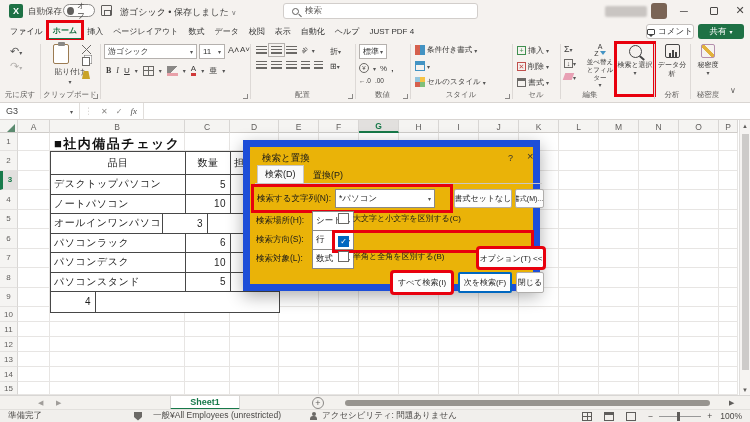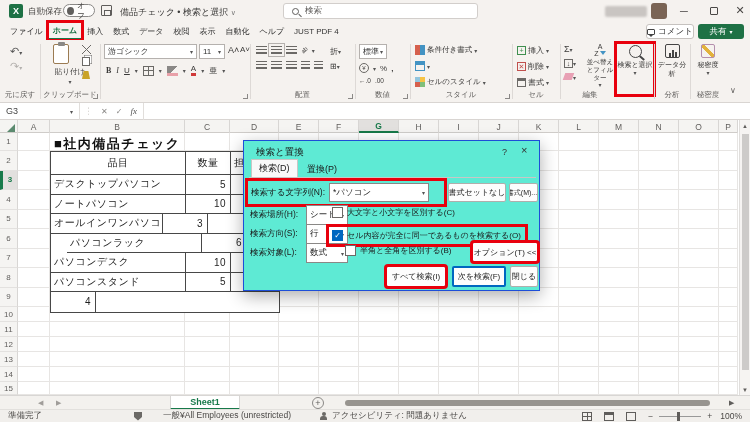--- a/index.html
+++ b/index.html
@@ -75,21 +75,21 @@
   .sheettab{position:absolute;left:170px;top:0;width:70px;height:14px;background:#fff;border-left:1px solid #d8d6d4;border-right:1px solid #d8d6d4;border-bottom:2px solid #17794a;color:#17794a;font-weight:bold;font-size:9px;display:flex;align-items:center;justify-content:center}
   .addsheet{position:absolute;left:312px;top:1px;width:12px;height:12px;border:1px solid #8a8886;border-radius:50%;display:flex;align-items:center;justify-content:center;font-size:9px;color:#605e5c}
   .hthumb{position:absolute;left:345px;top:4px;width:365px;height:6px;background:#97948f;border-radius:3px}
   .statusbar{position:absolute;left:0;top:409px;width:750px;height:13px;background:#f1efec;border-top:1px solid #e2e0dd;font-size:8.5px;color:#4a4846;display:flex;align-items:center}
   .shield{width:8px;height:9px;background:#6b6966;clip-path:polygon(0 0,100% 0,100% 60%,50% 100%,0 60%)}
   .person{width:8px;height:9px;position:relative}
   .person:before{content:"";position:absolute;left:2.5px;top:0;width:4px;height:4px;border-radius:50%;background:#6b6966}
   .person:after{content:"";position:absolute;left:1px;top:4.5px;width:7px;height:4px;border-radius:3px 3px 0 0;background:#6b6966}
   .viewic{width:10px;height:9px;border:1px solid #5f5d5b;margin-right:12px}
   
-  .dialog{position:absolute;left:243px;top:140px;width:297px;height:151px;background:#5eead4;border:1px solid #1d4ed8;box-shadow:0 5px 16px rgba(0,0,0,.32);z-index:20;font-size:8.5px;color:#1a1a1a}
+  .dialog{position:absolute;left:243px;top:140px;width:297px;height:151px;background:#eab308;border:7px solid #1d4ed8;box-shadow:0 5px 16px rgba(0,0,0,.32);z-index:20;font-size:8.5px;color:#1a1a1a}
   .dtitle{position:absolute;left:12px;top:5px;font-size:9.5px}
   .dhelp{position:absolute;left:258px;top:6px;font-size:9px;color:#333}
   .dclose{position:absolute;left:277px;top:3px;font-size:11px;color:#333}
   .dtabline{position:absolute;left:5px;top:36px;width:287px;height:1px;background:#c9c7c5}
   .dtab{position:absolute;top:19px;height:18px;display:flex;align-items:center;padding:0 7px;font-size:9px}
   .dtab.on{background:#f9f9f9;border:1px solid #c9c7c5;border-bottom:none;z-index:2;top:18px}
   .findwrap{position:absolute;left:3px;top:39px;width:198px;height:25px;display:flex;align-items:center;gap:4px;padding-left:4px}
   .dcombo{background:#fff;border:1px solid #8a8886;display:flex;align-items:center;justify-content:space-between;padding:0 3px;font-size:8.5px}
   .dbtn{position:absolute;background:#fdfdfd;border:1px solid #b0aeac;border-radius:2px;display:flex;align-items:center;justify-content:center;font-size:8px;color:#222;overflow:hidden;white-space:nowrap}
   .optrow{position:absolute;left:6px;display:flex;align-items:center;font-size:8.5px}
@@ -105,38 +105,39 @@
 <div class="screen">
 
   <div class="titlebar">
     <div class="xlicon">X</div>
     <div class="autosave">自動保存</div>
     <div class="toggle">
         <span class="dot"></span>
         <span>オフ</span>
       </div>
     <div class="saveic"></div>
-    <div class="doctitle"><span>備品チェック • 検索と選択</span> <span style="font-size:7px;color:#777">∨</span></div>
+    <div class="doctitle"><span>游ゴシック • 保存しました</span> <span style="font-size:7px;color:#777">∨</span></div>
     <div class="searchbox">
         <span class="magsm"></span>
         <span>検索</span>
       </div>
     <div class="userblur"></div>
     <div class="avatar"></div>
     <div class="winbtn" style="left:674px">─</div>
     <div class="winbtn" style="left:704px">
         <span class="maxsq"></span>
       </div>
     <div class="winbtn" style="left:730px">✕</div>
   </div>
 
   <div class="tabbar">
       <div class="rtab">ファイル</div>
       <div class="rtab active annot">ホーム</div>
       <div class="rtab">挿入</div>
+      <div class="rtab">ページレイアウト</div>
       <div class="rtab">数式</div>
       <div class="rtab">データ</div>
       <div class="rtab">校閲</div>
       <div class="rtab">表示</div>
       <div class="rtab">自動化</div>
       <div class="rtab">ヘルプ</div>
       <div class="rtab">JUST PDF 4</div>
     </div>
   <div class="pill cmtpill">
       <span class="cmtic"></span>
@@ -655,21 +656,21 @@
         <div class="tcell l" style="width: 135px;">ノートパソコン</div>
         <div class="tcell r" style="width: 45px;">10</div>
         <div class="tcell" style="width: 49px;"></div>
       </div>
       <div class="trow" style="height: 19.5px;">
         <div class="tcell l" style="width: 112px;">オールインワンパソコン</div>
         <div class="tcell r" style="width: 45px;">3</div>
         <div class="tcell" style="width: 49px;"></div>
       </div>
       <div class="trow" style="height: 19.5px;">
-        <div class="tcell l" style="width: 135px; margin-left: 16px;">パソコンラック</div>
+        <div class="tcell l" style="width: 135px;">パソコンラック</div>
         <div class="tcell r" style="width: 45px;">6</div>
         <div class="tcell" style="width: 49px;"></div>
       </div>
       <div class="trow" style="height: 19.5px;">
         <div class="tcell l" style="width: 135px;">パソコンデスク</div>
         <div class="tcell r" style="width: 45px;">10</div>
         <div class="tcell" style="width: 49px;"></div>
       </div>
       <div class="trow" style="height: 19.5px;">
         <div class="tcell l" style="width: 135px;">パソコンスタンド</div>
@@ -693,21 +694,21 @@
     <span style="position:absolute;left:56px;top:3px;font-size:7px;color:#a09d9a">▶</span>
     <div class="sheettab">Sheet1</div>
     <div class="addsheet">+</div>
     <div class="hthumb"></div>
     <span style="position:absolute;left:729px;top:3px;font-size:7px;color:#605e5c">▶</span>
   </div>
 
   <div class="statusbar">
     <span style="margin-left:8px">準備完了</span>
     <span class="shield" style="margin-left:92px"></span>
-    <span style="margin-left:21px">一般¥All Employees (unrestricted)</span>
+    <span style="margin-left:11px">一般¥All Employees (unrestricted)</span>
     <span class="person" style="margin-left:28px"></span>
     <span style="margin-left:5px">アクセシビリティ: 問題ありません</span>
     <span class="viewic" style="margin-left:auto;background:linear-gradient(#5f5d5b,#5f5d5b) center/100% 1px no-repeat,linear-gradient(#5f5d5b,#5f5d5b) center/1px 100% no-repeat"></span>
     <span class="viewic" style="background:linear-gradient(#5f5d5b 2px,transparent 2px)"></span>
     <span class="viewic" style="background:linear-gradient(90deg,transparent 45%,#5f5d5b 45% 55%,transparent 55%)"></span>
     <span style="margin-right:6px">−</span>
     <span style="width:42px;height:1px;background:#999;position:relative;display:inline-block">
         <span style="position:absolute;left:18px;top:-4px;width:3px;height:9px;background:#5f5d5b"></span>
       </span>
     <span style="margin:0 8px 0 6px">+</span>
@@ -758,23 +759,22 @@
           <span class="arr">▾</span>
         </div>
       </div>
 
     <div class="cbrow" style="left:88px;top:66px">
         <span class="cbox"></span>
         <span>大文字と小文字を区別する(C)</span>
       </div>
     <div class="cbrow annot" style="left:84px;top:85px;height:19px;padding-left:4px;width:198px">
         <span class="cbox on">✓</span>
-        <span>セル内容が完全に同一であるものを検索する(O)</span>
-      </div>
-    <div class="cbrow" style="left:101px;top:104px">
+      </div>
+    <div class="cbrow" style="left:88px;top:104px">
         <span class="cbox"></span>
         <span>半角と全角を区別する(B)</span>
       </div>
 
     <div class="dbtn annot" style="left:228px;top:101px;width:66px;height:20px;font-size:8px">
         <span>オプション(T) &lt;&lt;</span>
       </div>
 
     <div class="dbtn annot" style="left:142px;top:125px;width:60px;height:21px">
         <span>すべて検索(I)</span>

